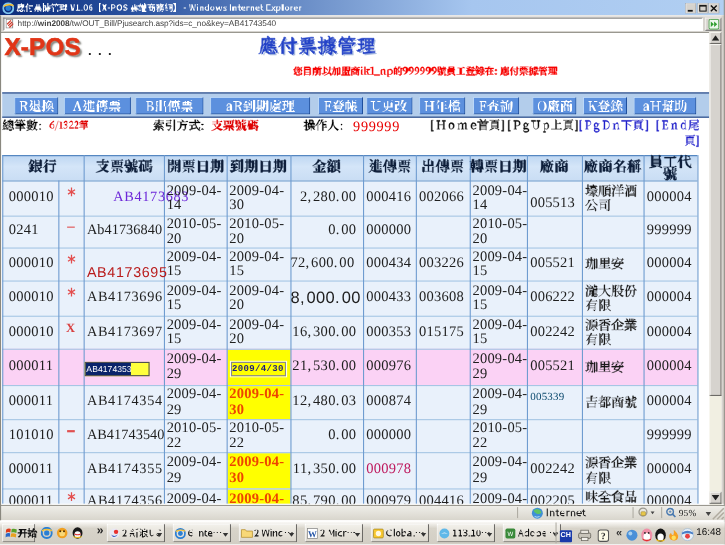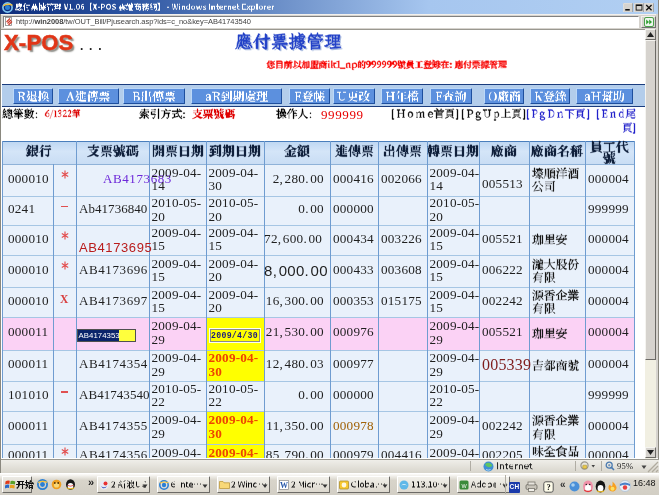--- a/index.html
+++ b/index.html
@@ -305,24 +305,24 @@
     <path fill="#1a1a1a" stroke="#1a1a1a" stroke-width="0.2" d="M10 -1H9V-8H10ZM9 0V-1H10V0H10C10 0 11 0 11 0V-8C11 -8 11 -8 11 -8L10 -9L10 -8H9L8 -9V1H8C8 1 9 1 9 0ZM6 -10 5 -10V-8H4L4 -7H5V-6C5 -4 5 -1 3 1L3 1C5 -1 6 -4 6 -6V-7H7C7 -3 7 -1 6 0C6 0 6 0 6 0C6 0 5 0 5 0L5 0C5 0 5 0 6 0C6 0 6 0 6 1C6 1 7 1 7 0C7 0 7 -2 7 -7C8 -7 8 -7 8 -7L7 -8L7 -8H6V-9C6 -9 6 -9 6 -10ZM3 -9 3 -8H0L1 -8H2V-5H1L1 -5H2V-2C1 -1 1 -1 0 -1L1 0C1 0 1 0 1 0C2 -1 3 -2 4 -2L4 -2L3 -2V-5H4C4 -5 4 -5 4 -5C4 -5 3 -6 3 -6L3 -5H3V-8H4C4 -8 4 -8 4 -8C4 -9 3 -9 3 -9ZM14 -9V-3H14C14 -3 15 -4 15 -4V-4H17V-2H13L13 -2H17V0H12L12 0H23C23 0 23 0 23 0C23 0 22 -1 22 -1L21 0H18V-2H22C22 -2 22 -2 22 -2C22 -3 21 -3 21 -3L21 -2H18V-4H21V-4H21C21 -4 22 -4 22 -4V-9C22 -9 22 -9 22 -9L21 -10L21 -9H15L14 -9ZM21 -9V-7H18V-9ZM21 -6V-5H18V-6ZM15 -6H17V-5H15ZM15 -7V-9H17V-7ZM29 -10 29 -10C29 -9 29 -9 30 -8C30 -8 31 -9 29 -10ZM34 -6 33 -5H32C32 -5 32 -5 32 -6C32 -6 33 -6 33 -6L31 -6C31 -6 31 -5 31 -5H28C29 -6 29 -6 29 -7C29 -7 29 -7 30 -7L28 -7C28 -7 28 -6 27 -5H24L24 -4H27C27 -4 26 -3 26 -2C27 -2 28 -1 29 -1C28 0 26 0 24 1L24 1C27 1 28 0 30 -1C31 0 32 0 33 1C34 1 35 0 30 -1C31 -2 32 -3 32 -4H34C35 -4 35 -5 35 -5C34 -5 34 -6 34 -6ZM29 -2C29 -2 28 -2 27 -2C27 -3 28 -4 28 -4H31C31 -3 30 -2 29 -2ZM25 -9 25 -9C25 -8 25 -7 25 -7C24 -7 24 -6 24 -6C24 -6 25 -6 25 -6C25 -6 26 -7 26 -8H33C33 -7 33 -7 33 -6L33 -6C34 -7 34 -7 34 -8C35 -8 35 -8 35 -8L34 -9L33 -8H26C25 -8 25 -8 25 -9Z"></path>
   </svg>
 <div style="position:absolute;left:588px;top:325.0px;font-family:'Liberation Serif',serif;font-size:13.2px;color:#1f1f1f;letter-spacing:0.2px;white-space:pre;line-height:1;">000004</div>
 <div style="position:absolute;left:8px;top:357.0px;font-family:'Liberation Serif',serif;font-size:13.2px;color:#1f1f1f;letter-spacing:0.2px;white-space:pre;line-height:1;">000011</div>
 <div style="position:absolute;left:79px;top:357.0px;font-family:'Liberation Serif',serif;font-size:13px;color:#1f1f1f;letter-spacing:0.6px;white-space:pre;line-height:1;">AB4174354</div>
 <div style="position:absolute;left:151.5px;top:351.0px;font-family:'Liberation Serif',serif;font-size:13.2px;color:#1f1f1f;letter-spacing:0.2px;white-space:pre;line-height:1;">2009-04-</div>
 <div style="position:absolute;left:151.5px;top:364.5px;font-family:'Liberation Serif',serif;font-size:13.2px;color:#1f1f1f;letter-spacing:0.2px;white-space:pre;line-height:1;">29</div>
 <div style="position:absolute;left:208.5px;top:351.0px;font-family:'Liberation Serif',serif;font-size:13.2px;color:#ee4400;letter-spacing:0.2px;white-space:pre;line-height:1;font-weight:bold">2009-04-</div>
 <div style="position:absolute;left:208.5px;top:364.5px;font-family:'Liberation Serif',serif;font-size:13.2px;color:#ee4400;letter-spacing:0.2px;white-space:pre;line-height:1;font-weight:bold">30</div>
 <div style="position:absolute;left:264px;top:357.0px;width:60px;text-align:right;font-family:'Liberation Serif',serif;font-size:13.2px;color:#1f1f1f;letter-spacing:0.3px;line-height:1;white-space:pre">12, 480. 03</div>
-<div style="position:absolute;left:333px;top:357.0px;font-family:'Liberation Serif',serif;font-size:13.2px;color:#1f1f1f;letter-spacing:0.2px;white-space:pre;line-height:1;">000977</div>
+<div style="position:absolute;left:333px;top:357.0px;font-family:'Liberation Serif',serif;font-size:13.2px;color:#1f1f1f;letter-spacing:0.2px;white-space:pre;line-height:1;">000874</div>
 <div style="position:absolute;left:429.5px;top:351.0px;font-family:'Liberation Serif',serif;font-size:13.2px;color:#1f1f1f;letter-spacing:0.2px;white-space:pre;line-height:1;">2009-04-</div>
 <div style="position:absolute;left:429.5px;top:364.5px;font-family:'Liberation Serif',serif;font-size:13.2px;color:#1f1f1f;letter-spacing:0.2px;white-space:pre;line-height:1;">29</div>
-<div style="position:absolute;left:482px;top:357.0px;font-family:'Liberation Serif',serif;font-size:16px;color:#7f1d1d;letter-spacing:0.2px;white-space:pre;line-height:1;">005339</div>
+<div style="position:absolute;left:482px;top:357.0px;font-family:'Liberation Serif',serif;font-size:10px;color:#0c4a6e;letter-spacing:0.2px;white-space:pre;line-height:1;">005339</div>
 <svg style="position:absolute;left:531.5px;top:357.7px;overflow:visible" width="49" height="14.8" viewBox="0 -11.80 49 14.75">
     <path fill="#1a1a1a" stroke="#1a1a1a" stroke-width="0.2" d="M9 -3V0H3V-3ZM2 -3V1H3C3 1 3 1 3 1V0H9V1H9C9 1 9 1 9 1V-3C10 -3 10 -3 10 -3L9 -4L9 -3H3L2 -4ZM5 -10V-8H1L1 -8H5V-5H1L1 -5H10C11 -5 11 -5 11 -5C10 -6 10 -6 10 -6L9 -5H6V-8H11C11 -8 11 -8 11 -8C11 -8 10 -9 10 -9L10 -8H6V-9C7 -9 7 -10 7 -10ZM17 -4V-2H14V-4L14 -4ZM18 -9C18 -9 17 -9 17 -8L16 -9L16 -8H15V-9C16 -9 16 -10 16 -10L15 -10V-8H13L13 -8H15V-6H12L12 -6H15C15 -5 15 -5 14 -4L14 -5V-4C13 -3 13 -3 12 -3L12 -3C13 -3 13 -3 14 -3V1H14C14 1 14 1 14 1V0H17V1H17C17 1 18 0 18 0V-4C18 -4 18 -4 18 -4L17 -5L17 -4H15C15 -5 16 -5 16 -6H18C19 -6 19 -6 19 -6C18 -6 18 -7 18 -7L17 -6H17C17 -7 18 -8 18 -9C19 -9 19 -9 19 -9ZM14 -2H17V-1H14ZM15 -8H17C17 -7 16 -7 16 -6H15ZM19 -9V1H19C20 1 20 1 20 1V-9H22C22 -8 21 -6 21 -5C22 -4 22 -3 22 -3C22 -2 22 -2 22 -2C22 -2 22 -2 21 -2C21 -2 21 -2 20 -2V-1C21 -1 21 -1 21 -1C21 -1 21 -1 21 -1C22 -1 23 -1 23 -2C23 -3 22 -4 21 -5C22 -6 22 -8 23 -8C23 -8 23 -8 23 -9L22 -9L22 -9H20L19 -9ZM29 -10 29 -10C29 -10 29 -9 29 -9C30 -8 31 -10 29 -10ZM27 -8 27 -8C28 -8 28 -7 28 -6L28 -6H26L25 -7V1H25C26 1 26 1 26 1V-6H28C28 -5 28 -4 26 -3L26 -3C28 -4 29 -5 29 -6H30V-5C30 -4 30 -4 31 -4H32C33 -4 33 -4 33 -4C33 -4 33 -4 33 -5L33 -5H33C33 -5 33 -5 33 -5C33 -5 33 -4 33 -4C32 -4 32 -4 32 -4H31C31 -4 31 -5 31 -5V-6H33V0C33 0 33 0 33 0C33 0 32 0 32 0V0C32 0 32 0 33 0C33 0 33 1 33 1C34 1 34 0 34 0V-6C34 -6 35 -6 35 -6L34 -7L33 -6H31C31 -7 32 -7 32 -8C32 -8 32 -8 32 -8L31 -8H35C35 -8 35 -8 35 -8C34 -9 34 -9 34 -9L33 -8H24L24 -8H31C31 -8 31 -7 30 -6H29C29 -7 29 -8 27 -8ZM31 -1H28V-3H31ZM28 0V-1H31V0H31C31 0 32 0 32 0V-3C32 -3 32 -3 32 -3L31 -4L31 -3H28L28 -4V0H28C28 0 28 0 28 0ZM43 -3 42 -3C42 -2 42 0 40 1L41 1C43 0 43 -1 43 -3C43 -3 43 -3 43 -3ZM45 -3 44 -3V0C44 0 44 1 45 1H45C46 1 47 0 47 0C47 0 47 0 46 0L46 -1H46C46 -1 46 0 46 0C46 0 46 0 46 0C46 0 46 0 45 0H45C45 0 45 0 45 0V-3C45 -3 45 -3 45 -3ZM40 -6 39 -5H36L36 -5H37C37 -4 37 -4 37 -3C37 -3 36 -3 36 -3L37 -3L37 -3H39C39 -1 39 -1 38 0C38 0 38 0 38 0C38 0 37 0 37 0V0C37 0 37 0 37 0C38 0 38 0 38 1C38 1 38 1 39 0C39 0 39 -1 40 -3C40 -3 40 -3 40 -3L39 -4L39 -3H37C38 -4 38 -4 38 -5H40C40 -5 40 -5 40 -5C40 -5 40 -6 40 -6ZM37 -6V-6H39V-6H39C39 -6 40 -6 40 -6V-9C40 -9 40 -9 40 -9L39 -10L39 -9H37L37 -9V-6H37C37 -6 37 -6 37 -6ZM39 -9V-7H37V-9ZM45 -6 44 -6 43 -6V-7C44 -7 44 -7 44 -7L43 -7V-6L41 -5L42 -5L43 -5V-4C43 -4 43 -4 44 -4H45C46 -4 46 -4 46 -4C46 -4 46 -4 46 -4H46C46 -4 46 -4 46 -4C46 -4 45 -4 45 -4C45 -4 45 -4 45 -4H44C43 -4 43 -4 43 -5V-5L45 -6C46 -6 46 -6 46 -6C45 -6 45 -6 45 -6ZM44 -10 43 -10V-7H41L40 -8V-4C40 -3 40 -1 39 1L39 1C41 0 41 -3 41 -4V-7H45C45 -7 45 -6 45 -6L45 -6C46 -6 46 -7 46 -7C47 -7 47 -7 47 -7L46 -8L45 -7H44V-8H46C46 -8 46 -8 46 -9C46 -9 45 -9 45 -9L45 -9H44V-9C44 -9 44 -10 44 -10Z"></path>
   </svg>
 <div style="position:absolute;left:588px;top:357.0px;font-family:'Liberation Serif',serif;font-size:13.2px;color:#1f1f1f;letter-spacing:0.2px;white-space:pre;line-height:1;">000004</div>
 <div style="position:absolute;left:8px;top:387.5px;font-family:'Liberation Serif',serif;font-size:13.2px;color:#1f1f1f;letter-spacing:0.2px;white-space:pre;line-height:1;">101010</div>
 <div style="position:absolute;left:61.0px;top:391.0px;width:7px;height:1.6px;background:#e05050;"></div>
 <div style="position:absolute;left:79px;top:387.5px;font-family:'Liberation Serif',serif;font-size:13px;color:#1f1f1f;letter-spacing:0.05px;white-space:pre;line-height:1;">AB41743540</div>
 <div style="position:absolute;left:151.5px;top:381.5px;font-family:'Liberation Serif',serif;font-size:13.2px;color:#1f1f1f;letter-spacing:0.2px;white-space:pre;line-height:1;">2010-05-</div>
 <div style="position:absolute;left:151.5px;top:395.0px;font-family:'Liberation Serif',serif;font-size:13.2px;color:#1f1f1f;letter-spacing:0.2px;white-space:pre;line-height:1;">22</div>
 <div style="position:absolute;left:208.5px;top:381.5px;font-family:'Liberation Serif',serif;font-size:13.2px;color:#1f1f1f;letter-spacing:0.2px;white-space:pre;line-height:1;">2010-05-</div>
@@ -332,21 +332,21 @@
 <div style="position:absolute;left:429.5px;top:381.5px;font-family:'Liberation Serif',serif;font-size:13.2px;color:#1f1f1f;letter-spacing:0.2px;white-space:pre;line-height:1;">2010-05-</div>
 <div style="position:absolute;left:429.5px;top:395.0px;font-family:'Liberation Serif',serif;font-size:13.2px;color:#1f1f1f;letter-spacing:0.2px;white-space:pre;line-height:1;">22</div>
 <div style="position:absolute;left:588px;top:387.5px;font-family:'Liberation Serif',serif;font-size:13.2px;color:#1f1f1f;letter-spacing:0.2px;white-space:pre;line-height:1;">999999</div>
 <div style="position:absolute;left:8px;top:419.0px;font-family:'Liberation Serif',serif;font-size:13.2px;color:#1f1f1f;letter-spacing:0.2px;white-space:pre;line-height:1;">000011</div>
 <div style="position:absolute;left:79px;top:419.0px;font-family:'Liberation Serif',serif;font-size:13px;color:#1f1f1f;letter-spacing:0.6px;white-space:pre;line-height:1;">AB4174355</div>
 <div style="position:absolute;left:151.5px;top:413.0px;font-family:'Liberation Serif',serif;font-size:13.2px;color:#1f1f1f;letter-spacing:0.2px;white-space:pre;line-height:1;">2009-04-</div>
 <div style="position:absolute;left:151.5px;top:426.5px;font-family:'Liberation Serif',serif;font-size:13.2px;color:#1f1f1f;letter-spacing:0.2px;white-space:pre;line-height:1;">29</div>
 <div style="position:absolute;left:208.5px;top:413.0px;font-family:'Liberation Serif',serif;font-size:13.2px;color:#ee4400;letter-spacing:0.2px;white-space:pre;line-height:1;font-weight:bold">2009-04-</div>
 <div style="position:absolute;left:208.5px;top:426.5px;font-family:'Liberation Serif',serif;font-size:13.2px;color:#ee4400;letter-spacing:0.2px;white-space:pre;line-height:1;font-weight:bold">30</div>
 <div style="position:absolute;left:264px;top:419.0px;width:60px;text-align:right;font-family:'Liberation Serif',serif;font-size:13.2px;color:#1f1f1f;letter-spacing:0.3px;line-height:1;white-space:pre">11, 350. 00</div>
-<div style="position:absolute;left:333px;top:419.0px;font-family:'Liberation Serif',serif;font-size:13.2px;color:#a16207;letter-spacing:0.2px;white-space:pre;line-height:1;text-align:right;">000978</div>
+<div style="position:absolute;left:333px;top:419.0px;font-family:'Liberation Serif',serif;font-size:13.2px;color:#be185d;letter-spacing:0.2px;white-space:pre;line-height:1;text-align:right;">000978</div>
 <div style="position:absolute;left:429.5px;top:413.0px;font-family:'Liberation Serif',serif;font-size:13.2px;color:#1f1f1f;letter-spacing:0.2px;white-space:pre;line-height:1;">2009-04-</div>
 <div style="position:absolute;left:429.5px;top:426.5px;font-family:'Liberation Serif',serif;font-size:13.2px;color:#1f1f1f;letter-spacing:0.2px;white-space:pre;line-height:1;">29</div>
 <div style="position:absolute;left:482px;top:419.0px;font-family:'Liberation Serif',serif;font-size:13.2px;color:#1f1f1f;letter-spacing:0.2px;white-space:pre;line-height:1;">002242</div>
 <svg style="position:absolute;left:531.5px;top:413.2px;overflow:visible" width="49" height="14.8" viewBox="0 -11.80 49 14.75">
     <path fill="#1a1a1a" stroke="#1a1a1a" stroke-width="0.2" d="M7 -2 6 -3C6 -2 5 -1 4 0L4 0C5 0 6 -1 7 -2C7 -2 7 -2 7 -2ZM9 -3 9 -2C10 -2 10 -1 11 0C11 1 12 -1 9 -3ZM1 -2C1 -2 1 -2 1 -2V-2C1 -2 1 -2 1 -2C1 -2 2 -1 1 0C1 1 2 1 2 1C2 1 2 1 2 0C2 -1 2 -1 2 -2C2 -2 2 -3 2 -3C2 -4 3 -6 4 -8L4 -8C2 -3 2 -3 1 -3C1 -2 1 -2 1 -2ZM1 -7 0 -7C1 -7 1 -6 2 -6C2 -5 3 -7 1 -7ZM1 -10 1 -10C2 -9 2 -9 3 -8C3 -8 4 -9 1 -10ZM10 -10 10 -9H5L4 -9V-6C4 -4 4 -1 3 1L3 1C5 -1 5 -4 5 -6V-9H7C7 -8 7 -8 7 -7H6L6 -8V-3H6C6 -3 6 -3 6 -3V-3H8V0C8 0 8 0 7 0C7 0 6 0 6 0V0C7 0 7 0 7 0C7 0 7 1 7 1C8 1 8 0 8 0V-3H10V-3H10C10 -3 10 -3 11 -3V-7C11 -7 11 -7 11 -7L10 -8L10 -7H8C8 -7 8 -8 8 -8C8 -8 9 -8 9 -8L8 -9H11C11 -9 11 -9 11 -9C11 -9 10 -10 10 -10ZM10 -7V-5H6V-7ZM6 -4V-5H10V-4ZM22 -9 21 -10C19 -9 16 -9 13 -9L13 -8C15 -8 16 -9 17 -9V-7H13L13 -7H16C15 -6 14 -5 12 -4L12 -4C14 -4 16 -5 17 -7V-4H17C18 -4 18 -4 18 -4V-6C19 -6 21 -5 22 -4C23 -4 23 -6 18 -7V-7H23C23 -7 23 -7 23 -7C23 -8 22 -8 22 -8L21 -7H18V-9C19 -9 20 -9 21 -9C21 -9 21 -9 22 -9ZM20 -4V-2H15V-4ZM15 1V0H20V1H20C21 1 21 1 21 1V-3C21 -3 21 -4 21 -4L21 -4L20 -4H15L14 -4V1H15C15 1 15 1 15 1ZM15 0V-2H20V0ZM30 -9C31 -8 32 -6 34 -5C34 -5 35 -5 35 -5L35 -6C33 -7 31 -8 30 -9C30 -9 30 -9 30 -10L29 -10C28 -8 26 -6 24 -5L24 -4C26 -5 29 -8 30 -9ZM26 -5V0H24L24 0H34C35 0 35 0 35 0C34 0 34 -1 34 -1L33 0H30V-3H33C33 -3 34 -3 34 -4C33 -4 32 -5 32 -5L32 -4H30V-6C30 -6 30 -7 30 -7L29 -7V0H27V-4C27 -4 27 -4 27 -5ZM42 -2 42 -2C44 -1 45 0 45 0C46 1 48 -1 42 -2ZM40 -1 39 -2C38 -1 37 0 36 0L36 1C37 0 39 0 40 -1C40 -1 40 -1 40 -1ZM38 -10 37 -10C38 -9 38 -8 38 -8C39 -7 40 -9 38 -10ZM46 -8 45 -8H43C44 -8 45 -9 45 -9C45 -9 45 -9 46 -9L44 -10C44 -9 44 -8 43 -8H43V-9C43 -9 43 -10 43 -10L42 -10V-8H41V-9C41 -9 41 -10 41 -10L40 -10V-8H36L36 -7H39L39 -7C39 -7 39 -6 40 -6L40 -6H37L37 -5H41V-4H37L37 -4H41V-3H36L36 -2H41V1H41C41 1 42 1 42 1V-2H46C46 -2 47 -3 47 -3C46 -3 46 -3 46 -3L45 -3H42V-4H45C45 -4 45 -4 45 -4C45 -4 44 -5 44 -5L44 -4H42V-5H46C46 -5 46 -5 46 -5C46 -6 45 -6 45 -6L45 -6H43C43 -6 43 -6 44 -7C44 -7 44 -7 44 -7L43 -7H46C47 -7 47 -7 47 -7C46 -8 46 -8 46 -8ZM42 -6H40C40 -6 40 -7 39 -7H43C43 -7 42 -6 42 -6Z"></path>
   </svg>
 <svg style="position:absolute;left:531.5px;top:426.7px;overflow:visible" width="25" height="14.8" viewBox="0 -11.80 25 14.75">
     <path fill="#1a1a1a" stroke="#1a1a1a" stroke-width="0.2" d="M4 -6H9V-4H4ZM10 -9 10 -8H5C5 -8 6 -9 6 -9C6 -9 6 -9 6 -10L5 -10C5 -9 5 -9 4 -8H1L1 -8H4C3 -6 2 -4 1 -3L1 -3C2 -3 3 -4 3 -5V-4C3 -2 3 -1 2 1L2 1C3 0 4 -1 4 -2H9V0C9 0 9 0 8 0C8 0 7 0 7 0V0C7 0 8 0 8 0C8 0 8 1 8 1C9 1 9 0 9 0V-5C10 -5 10 -6 10 -6L9 -6L8 -6H4L4 -6C4 -7 5 -7 5 -8H11C11 -8 11 -8 11 -8C11 -8 10 -9 10 -9ZM4 -2C4 -3 4 -3 4 -4H9V-2ZM23 -4 22 -4C22 -4 21 -3 20 -3C20 -3 19 -4 19 -5H21V-4H21C21 -4 22 -4 22 -4V-9C22 -9 22 -9 22 -9L21 -10L21 -9H18L17 -10V0C17 0 17 0 16 0L17 1C17 1 17 1 17 1C18 0 19 -1 20 -1L20 -1L18 0V-5H19C20 -2 21 0 23 1C23 0 23 0 23 0L23 0C22 0 21 -1 20 -2C21 -3 22 -3 22 -4C23 -4 23 -4 23 -4ZM18 -8V-9H21V-7H18ZM18 -7H21V-5H18ZM13 -10V1H13C13 1 14 1 14 1V-9H15C15 -8 14 -7 14 -6C15 -5 15 -4 15 -3C15 -3 15 -2 15 -2C15 -2 15 -2 15 -2C15 -2 14 -2 14 -2V-2C14 -2 14 -2 14 -2C15 -2 15 -2 15 -1C16 -1 16 -2 16 -3C16 -4 16 -5 14 -6C15 -7 16 -8 16 -9C16 -9 17 -9 17 -9L16 -10L15 -9H14Z"></path>
   </svg>
 <div style="position:absolute;left:588px;top:419.0px;font-family:'Liberation Serif',serif;font-size:13.2px;color:#1f1f1f;letter-spacing:0.2px;white-space:pre;line-height:1;">000004</div>

